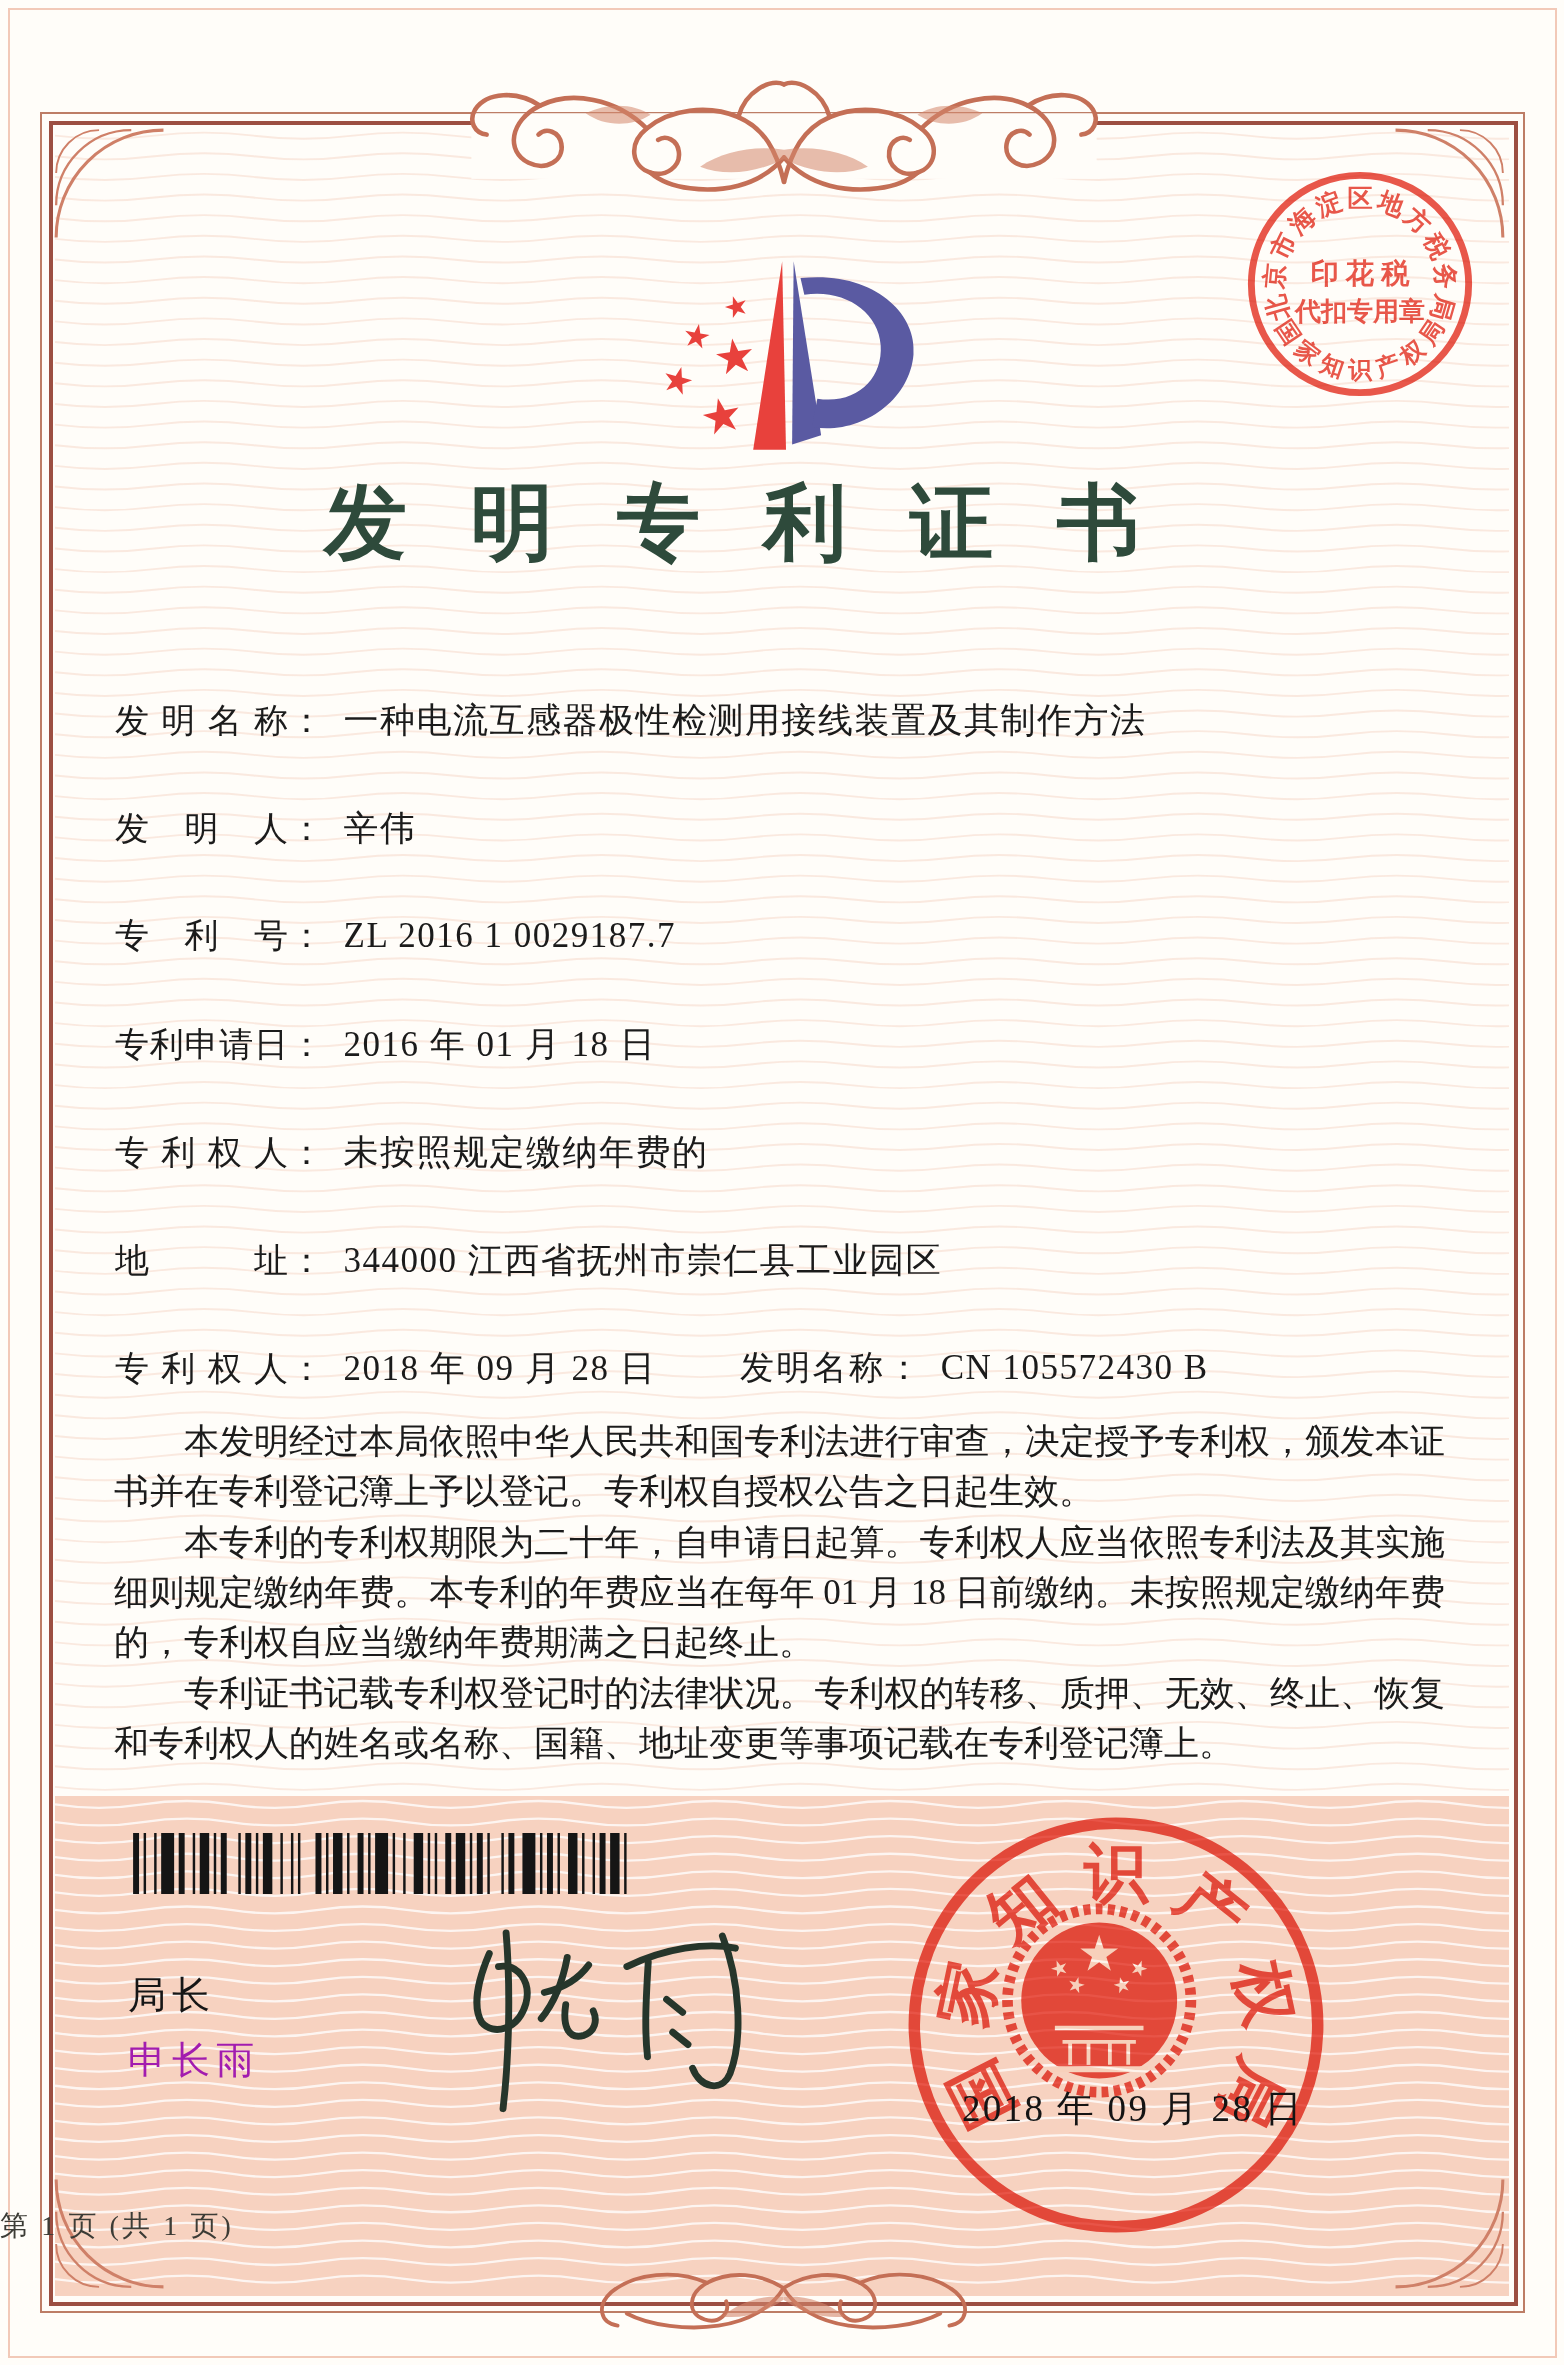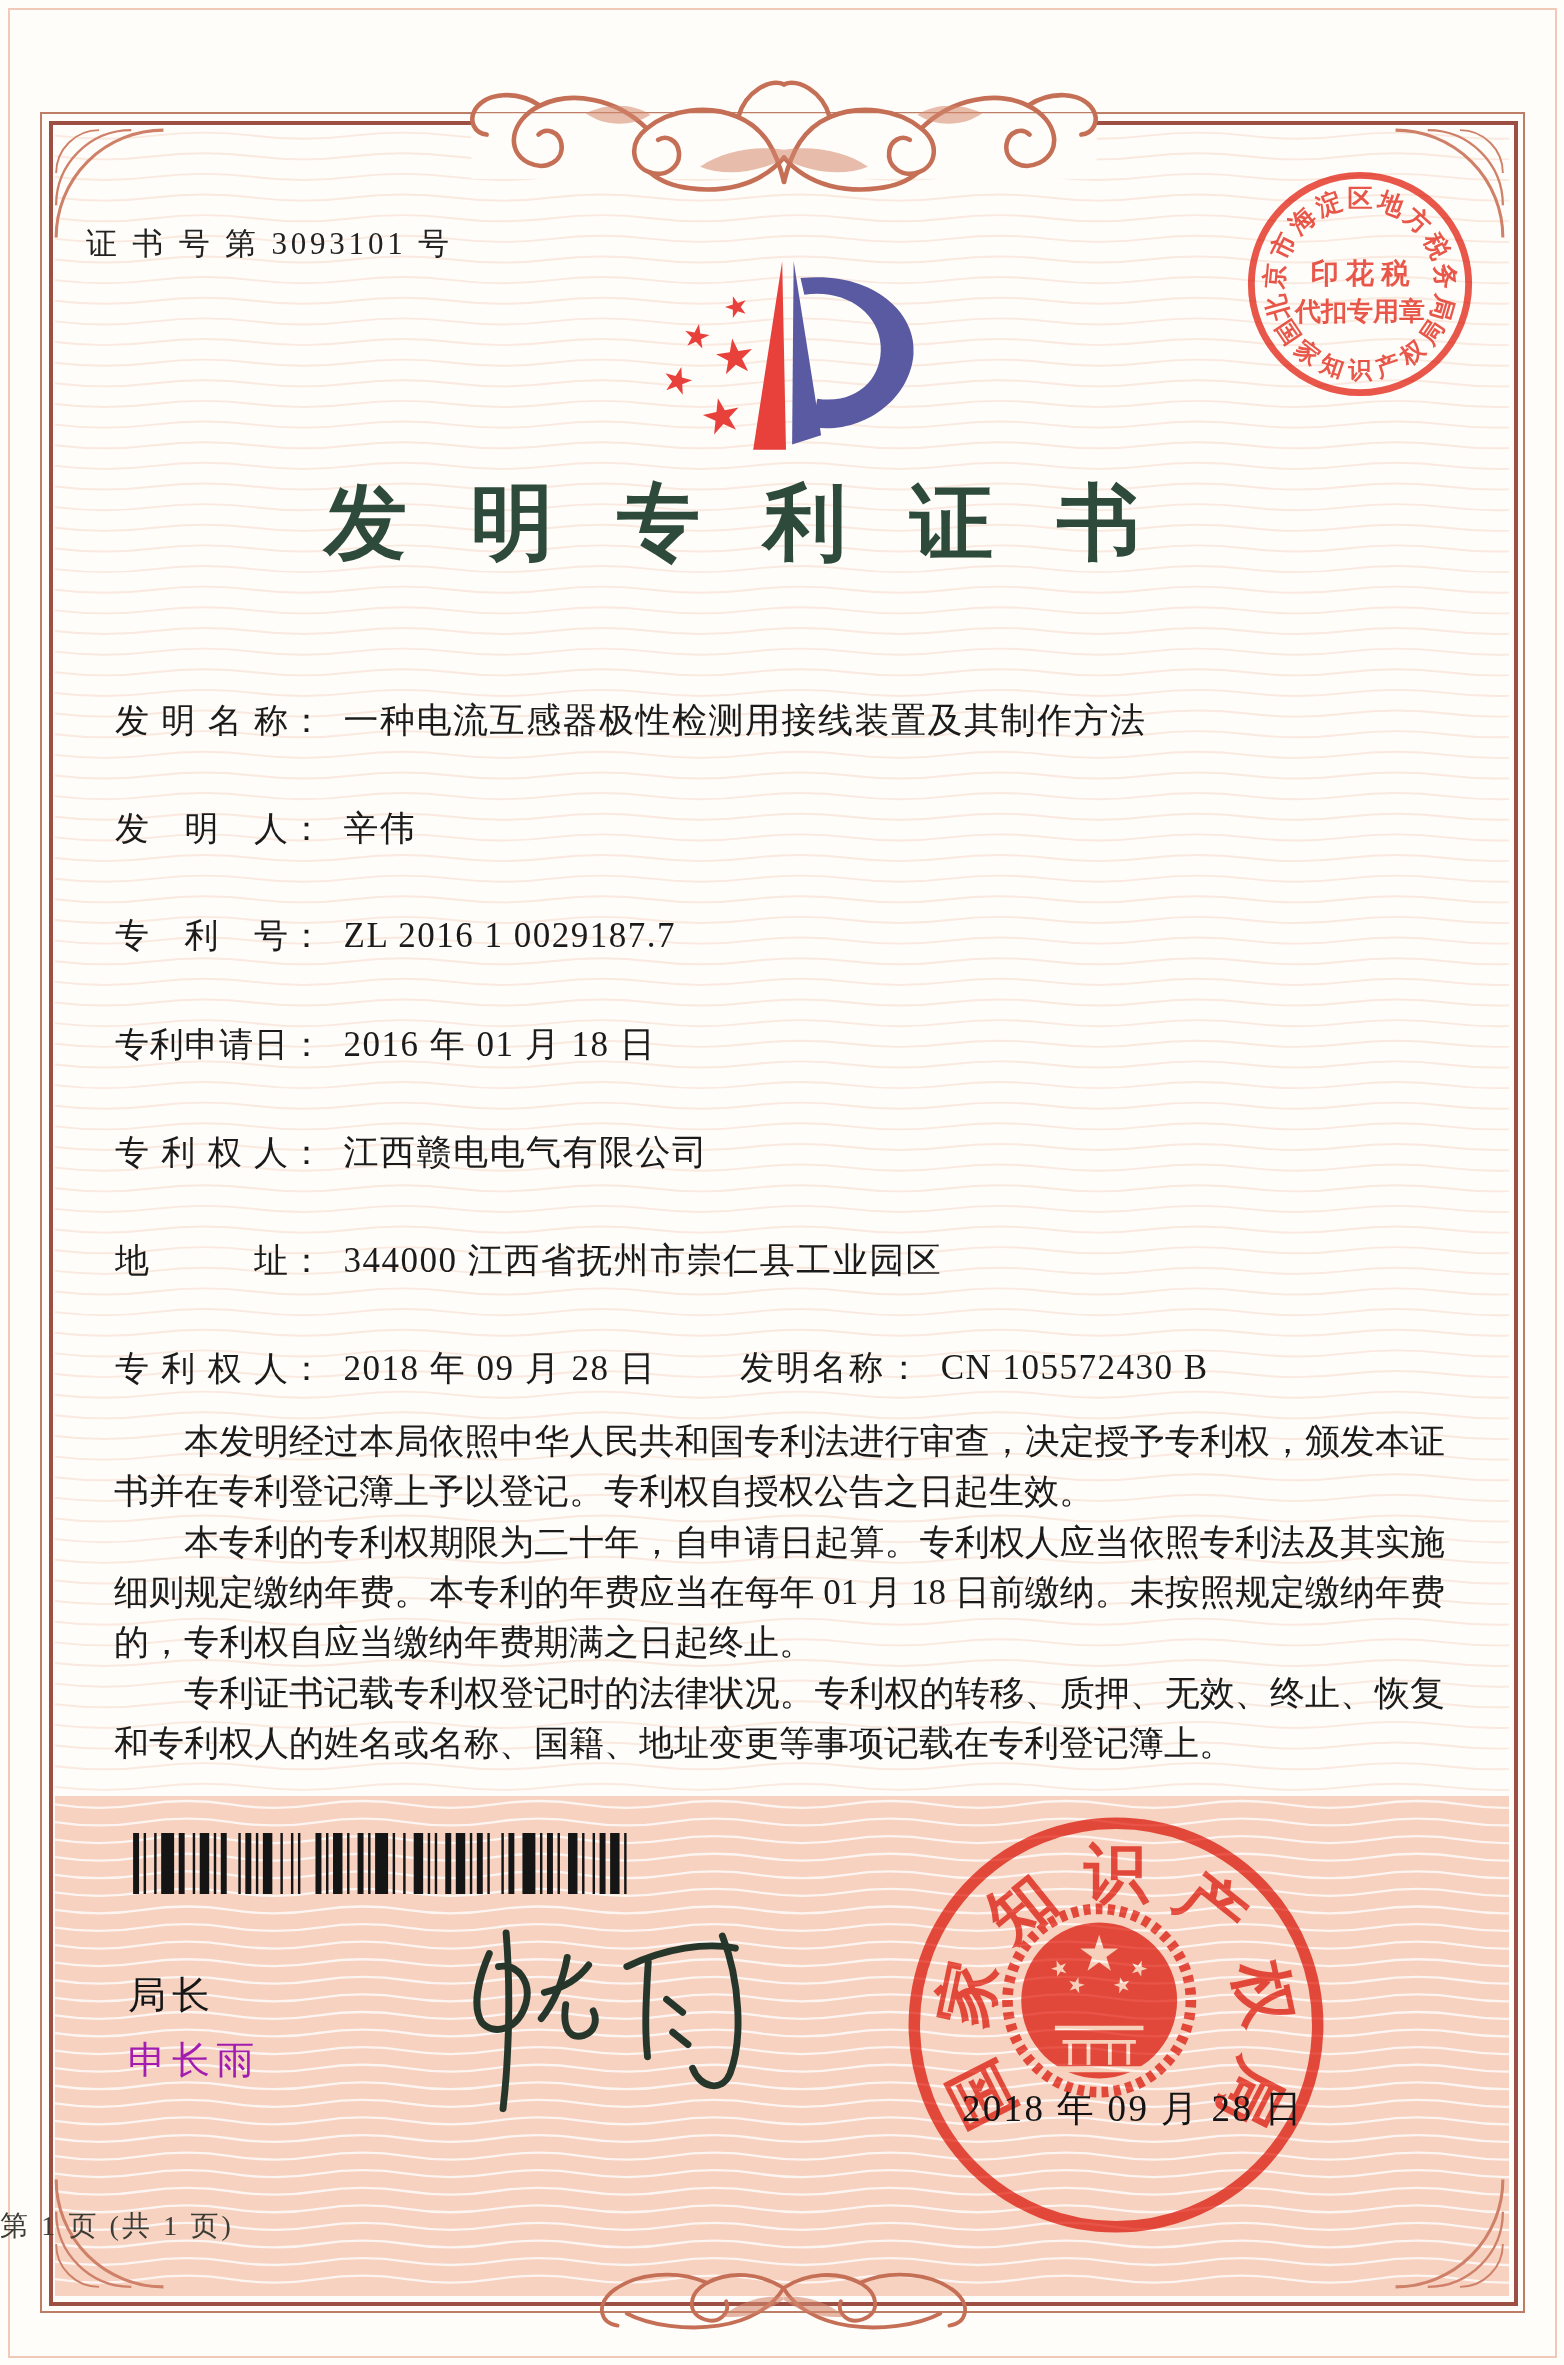--- a/index.html
+++ b/index.html
@@ -230,21 +230,20 @@
       </g>
   </svg>
   <svg class="abs orn" style="left:1394px;top:2178px;transform:scale(-1,-1);" width="115" height="115" viewBox="0 0 150 150">
     <g fill="none" stroke="#cf8068">
         <path d="M8,148 A140,140 0 0 1 148,8" stroke-width="4"></path>
         <path d="M8,106 A98,98 0 0 1 106,8" stroke-width="3"></path>
         <path d="M8,64 A56,56 0 0 1 64,8" stroke-width="2.5"></path>
       </g>
   </svg>
 
-  <div class="abs cert-number">证 书 号 第 3093101 号</div>
 
   <svg id="tax-stamp" class="abs" width="228" height="228" viewBox="0 0 298 298">
     <circle cx="149" cy="149" r="142" fill="none" stroke="#e8584c" stroke-width="9"></circle>
     <g fill="#e8584c">
         <text transform="translate(41.338690054908284,179.87138385150388) rotate(-106)" text-anchor="middle" dominant-baseline="central" font-size="33" fill="#e8584c" font-weight="700">北</text>
         <text transform="translate(37.46094735501133,138.84915101784864) rotate(-84.80000000000001)" text-anchor="middle" dominant-baseline="central" font-size="33" fill="#e8584c" font-weight="700">京</text>
         <text transform="translate(48.68028285318579,99.20085993128808) rotate(-63.599999999999994)" text-anchor="middle" dominant-baseline="central" font-size="33" fill="#e8584c" font-weight="700">市</text>
         <text transform="translate(73.47813259062298,66.29300184990102) rotate(-42.400000000000006)" text-anchor="middle" dominant-baseline="central" font-size="33" fill="#e8584c" font-weight="700">海</text>
         <text transform="translate(108.49804815080569,44.57973426386262) rotate(-21.19999999999999)" text-anchor="middle" dominant-baseline="central" font-size="33" fill="#e8584c" font-weight="700">淀</text>
         <text transform="translate(149,37) rotate(0)" text-anchor="middle" dominant-baseline="central" font-size="33" fill="#e8584c" font-weight="700">区</text>
@@ -299,21 +298,21 @@
     <div class="field">
       <span class="flabel">发明人</span><span class="colon">：</span><span class="fvalue">辛伟</span>
     </div>
     <div class="field">
       <span class="flabel">专利号</span><span class="colon">：</span><span class="fvalue">ZL 2016 1 0029187.7</span>
     </div>
     <div class="field">
       <span class="flabel">专利申请日</span><span class="colon">：</span><span class="fvalue">2016 年 01 月 18 日</span>
     </div>
     <div class="field">
-      <span class="flabel">专利权人</span><span class="colon">：</span><span class="fvalue">江西赣电电气有限公司</span>
+      <span class="flabel">专利权人</span><span class="colon">：</span><span class="fvalue">未按照规定缴纳年费的</span>
     </div>
     <div class="field">
       <span class="flabel">地址</span><span class="colon">：</span><span class="fvalue">344000 江西省抚州市崇仁县工业园区</span>
     </div>
     <div class="field">
       <span class="flabel">专利权人</span><span class="colon">：</span><span class="fvalue">2018 年 09 月 28 日</span>
       <span class="grant-right">
         <span class="glabel">发明名称</span><span class="colon">：</span><span class="fvalue">CN 105572430 B</span>
       </span>
     </div>

